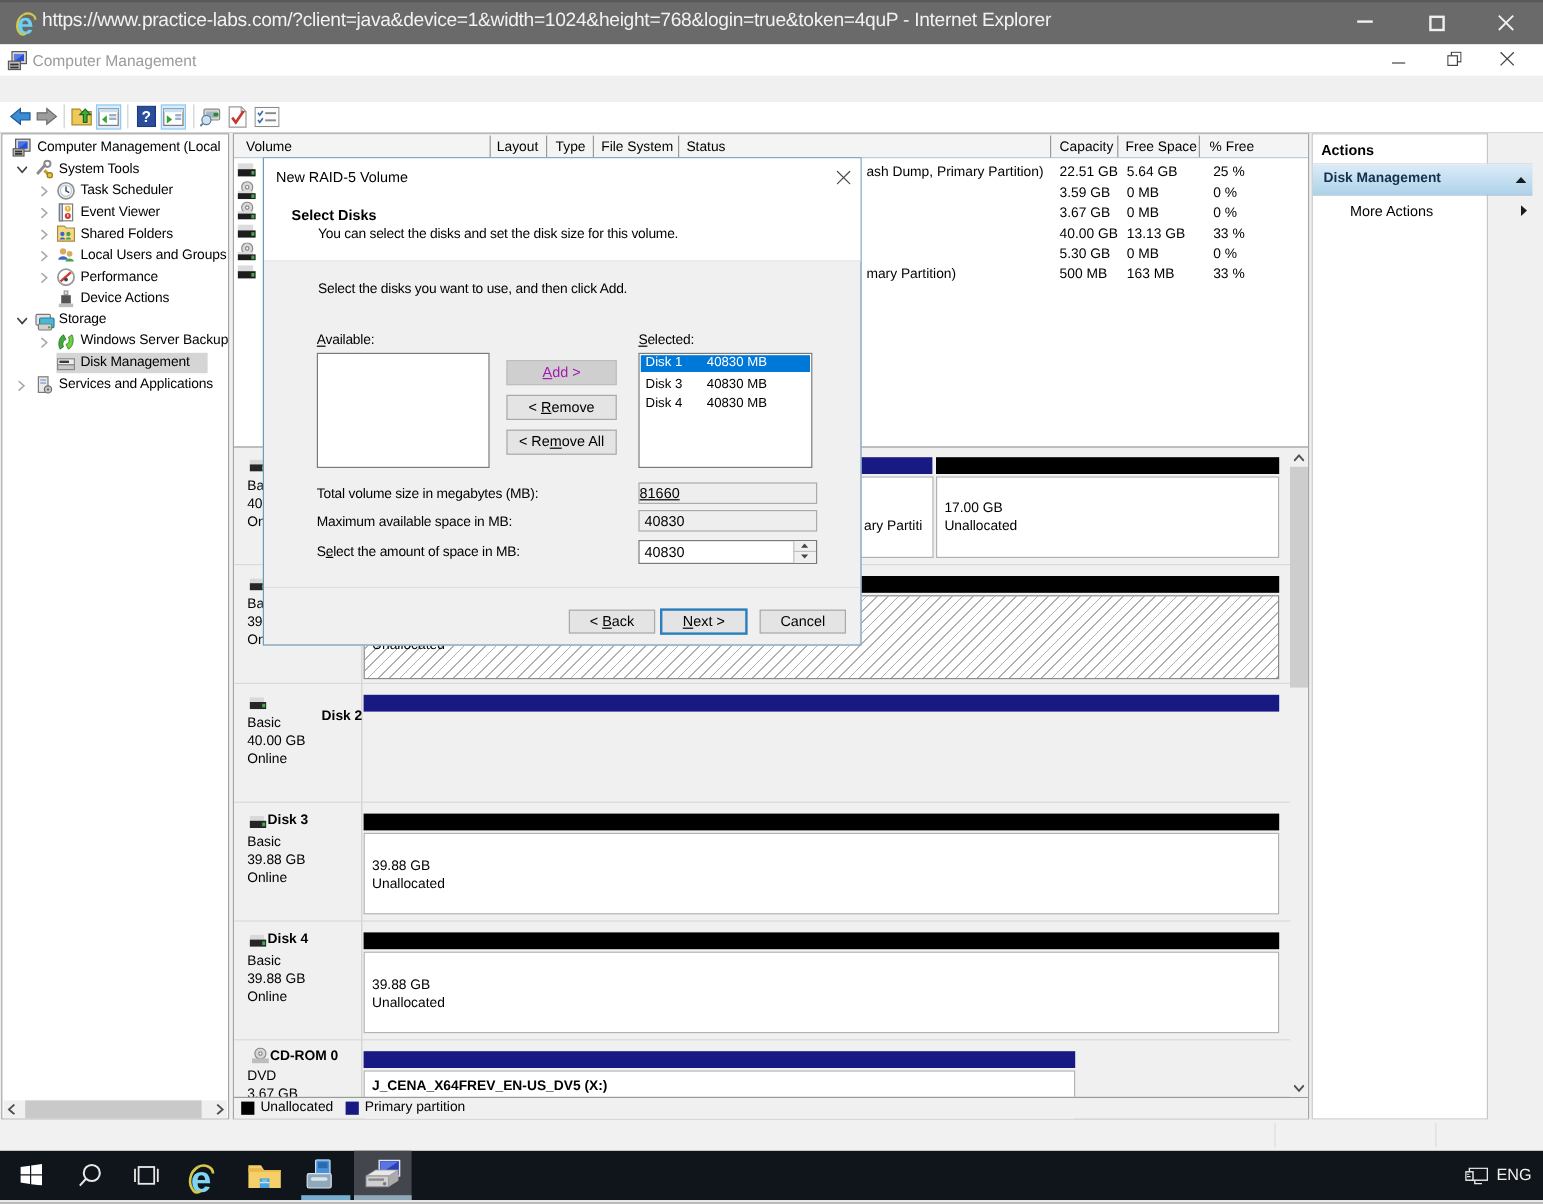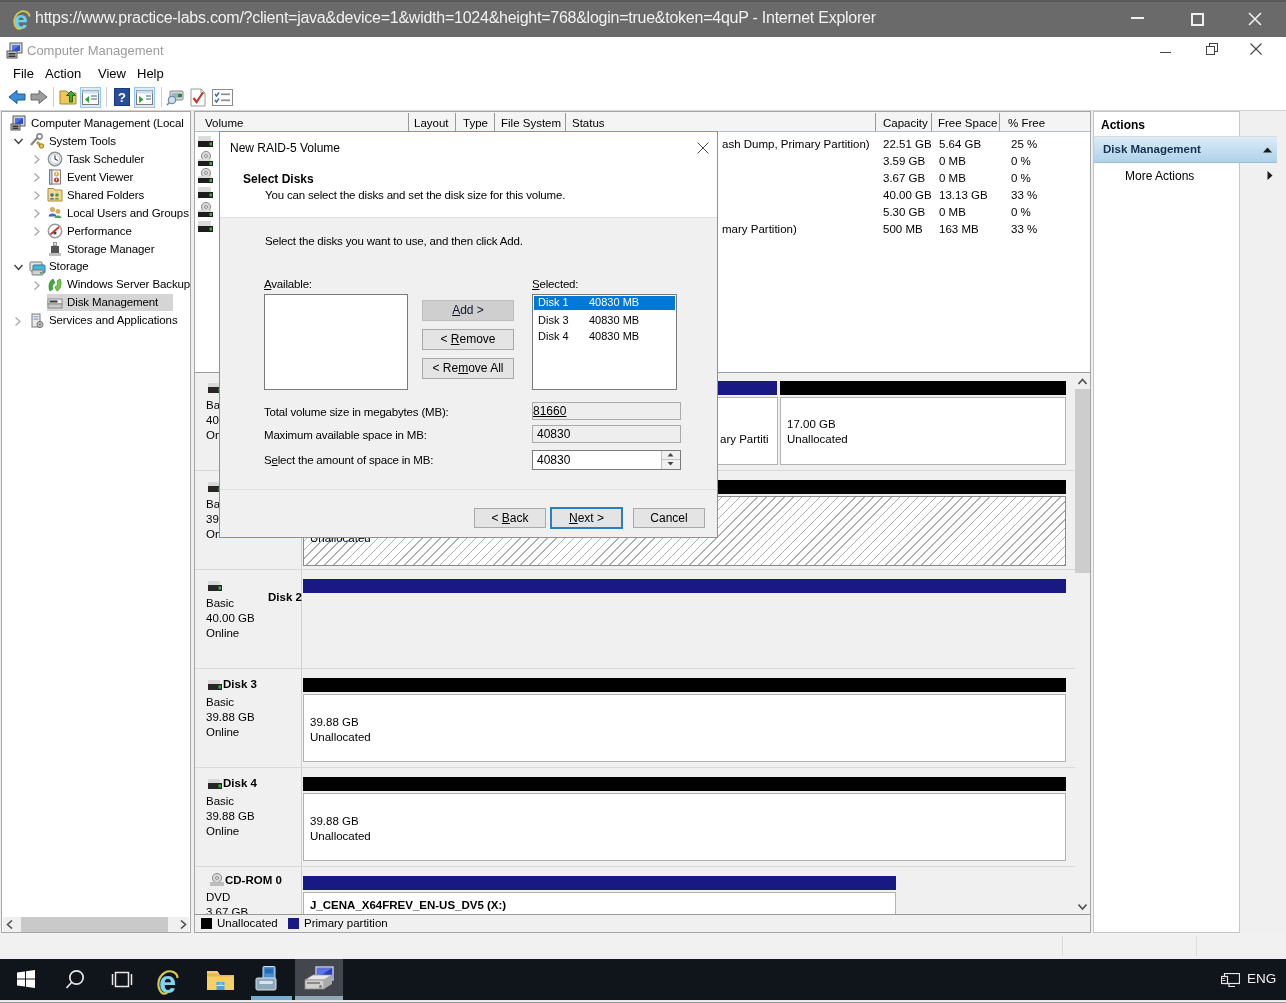--- a/index.html
+++ b/index.html
@@ -51,26 +51,20 @@
         <rect x="3.5" y="0.5" width="8" height="8" fill="none" stroke="#444"></rect>
         <rect x="0.5" y="3.5" width="8" height="8" fill="#fff" stroke="#444"></rect>
       </svg>
 </div>
 <div class="a" style="left:1250px;top:43px;width:12px;height:12px;">
 <svg width="12" height="12">
         <path d="M0.5 0.5 L11.5 11.5 M11.5 0.5 L0.5 11.5" stroke="#444" stroke-width="1.1"></path>
       </svg>
 </div>
 
-<div class="a" style="left:0;top:63px;width:1286px;height:22px;background:#ffffff;font-size:13px;color:#000;">
-<span class="a" style="left:13px;top:3px;">File</span>
-<span class="a" style="left:45px;top:3px;">Action</span>
-<span class="a" style="left:98px;top:3px;">View</span>
-<span class="a" style="left:137px;top:3px;">Help</span>
-</div>
 
 <div class="a" style="left:0;top:85px;width:1286px;height:25px;background:#ffffff;border-bottom:1px solid #d4d4d4;" id="toolbar">
  <div class="a" style="left:8px;top:4px;">
         <svg width="18" height="16">
           <path d="M1 8 L9 1.5 L9 5 L17 5 L17 11 L9 11 L9 14.5 Z" fill="#3b8dd4" stroke="#1a5a94" stroke-width="1"></path>
         </svg>
       </div>
  <div class="a" style="left:30px;top:4px;">
         <svg width="18" height="16">
           <path d="M17 8 L9 1.5 L9 5 L1 5 L1 11 L9 11 L9 14.5 Z" fill="#9d9d9d" stroke="#6a6a6a" stroke-width="1"></path>
@@ -243,21 +237,21 @@
   <div class="a" style="left:65px;top:115px;">Performance</div>
 
   <div class="a" style="left:45px;top:131px;width:16px;height:16px;">
           <svg width="16" height="16" viewBox="0 0 16 16">
             <rect x="6" y="1" width="4" height="4" fill="#9a9a9a"></rect>
             <rect x="4" y="5" width="8" height="7" fill="#545454"></rect>
             <rect x="2" y="12" width="12" height="3" fill="#bdbdbd"></rect>
             <rect x="7" y="2" width="2" height="2" fill="#ddd"></rect>
           </svg>
         </div>
-  <div class="a" style="left:65px;top:133px;">Storage Manager</div>
+  <div class="a" style="left:65px;top:133px;">Device Actions</div>
 
   <div class="a" style="left:12px;top:153px;">
           <svg width="9" height="9" viewBox="0 0 9 9">
             <path d="M0.5 2 L4.5 6.5 L8.5 2" fill="none" stroke="#3f3f3f" stroke-width="1.4"></path>
           </svg>
         </div>
   <div class="a" style="left:27px;top:149px;width:17px;height:17px;">
           <svg width="17" height="17" viewBox="0 0 17 17">
             <rect x="1" y="3" width="12" height="9" rx="1" fill="#e4e4e4" stroke="#7a7a7a"></rect>
             <rect x="4" y="6" width="12" height="8" rx="1" fill="#49b8d8" stroke="#2a7a9a"></rect>
@@ -589,21 +583,21 @@
   <div class="a" style="left:1px;top:1px;width:141px;height:14px;background:#0078d7;color:#fff;">
    <span class="a" style="left:4px;top:0px;">Disk 1</span>
           <span class="a" style="left:55px;top:0px;">40830 MB</span>
   </div>
   <div class="a" style="left:5px;top:19px;">Disk 3</div>
         <div class="a" style="left:56px;top:19px;">40830 MB</div>
   <div class="a" style="left:5px;top:35px;">Disk 4</div>
         <div class="a" style="left:56px;top:35px;">40830 MB</div>
  </div>
 
- <div class="a" style="left:202px;top:168px;width:92px;height:21px;background:#cfcfcf;border:1px solid #bdbdbd;box-sizing:border-box;text-align:center;color:#0f172a;"><span style="line-height:19px;"><u>A</u>dd &gt;</span></div>
+ <div class="a" style="left:202px;top:168px;width:92px;height:21px;background:#cfcfcf;border:1px solid #bdbdbd;box-sizing:border-box;text-align:center;color:#a21caf;"><span style="line-height:19px;"><u>A</u>dd &gt;</span></div>
  <div class="a" style="left:202px;top:197px;width:92px;height:21px;background:#e4e4e4;border:1px solid #a9a9a9;box-sizing:border-box;text-align:center;"><span style="line-height:19px;margin-top:28px;">&lt; <u>R</u>emove</span></div>
  <div class="a" style="left:202px;top:226px;width:92px;height:21px;background:#e4e4e4;border:1px solid #a9a9a9;box-sizing:border-box;text-align:center;"><span style="line-height:19px;">&lt; Re<u>m</u>ove All</span></div>
 
  <div class="a t" style="left:44px;top:274px;">Total volume size in megabytes (MB):</div>
  <div class="a" style="left:312px;top:270px;width:149px;height:18px;background:#eeeeee;border:1px solid #ababab;box-sizing:border-box;">
         <span class="a" style="left:0;top:1px;text-decoration:underline;">81660</span>
       </div>
  <div class="a t" style="left:44px;top:297px;">Maximum available space in MB:</div>
  <div class="a" style="left:312px;top:293px;width:149px;height:18px;background:#eeeeee;border:1px solid #ababab;box-sizing:border-box;">
         <span class="a" style="left:4px;top:1px;">40830</span>

